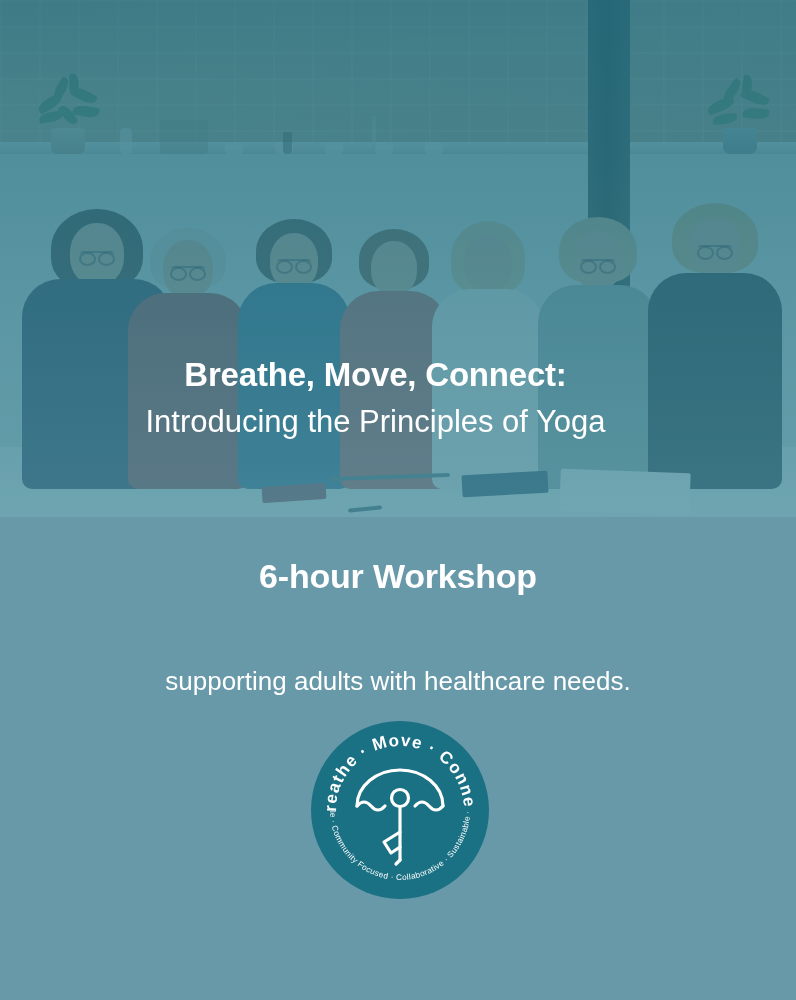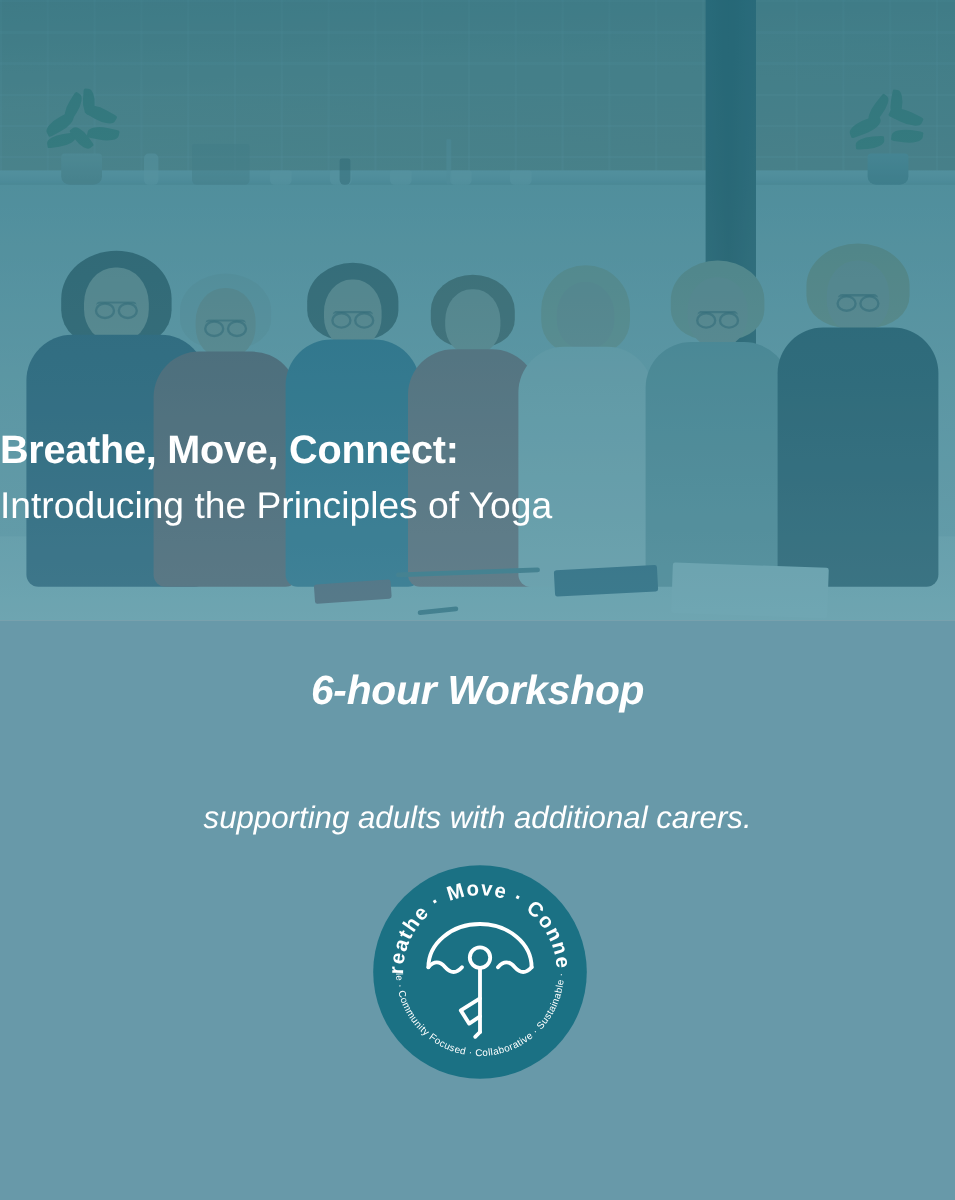--- a/index.html
+++ b/index.html
@@ -204,21 +204,21 @@
     inset: 0;
     background: rgba(70,140,158,0.28);
   }
 
   
   .title-block {
     position: absolute;
     left: 0;
     top: 356px;
     width: 751px;
-    text-align: left;
+    text-align: center;
     z-index: 6;
   }
   .title-main {
     color: #ffffff;
     font-size: 33px;
     font-weight: bold;
     letter-spacing: -0.2px;
     line-height: 1.18;
     margin: 0;
   }
@@ -232,21 +232,20 @@
 
   
   .lower-panel {
     position: absolute;
     left: 0;
     top: 517px;
     width: 796px;
     height: 483px;
     background: #6899a9;
     text-align: center;
-    font-style: italic;
   }
   .workshop-heading {
     margin: 0;
     padding-top: 40px;
     color: #ffffff;
     font-size: 34px;
     font-weight: bold;
     letter-spacing: -0.2px;
   }
   .workshop-desc {
@@ -383,21 +382,21 @@
 
   <div class="title-block">
     <h1 class="title-main">Breathe, Move, Connect:</h1>
     <p class="title-sub">Introducing the Principles of Yoga</p>
   </div>
 
   <div class="lower-panel">
     <h2 class="workshop-heading">6-hour Workshop</h2>
     <p class="workshop-desc">
       <br>
-      <span>supporting adults with additional carers.</span>
+      <span>supporting adults with healthcare needs.</span>
     </p>
   </div>
 
   <div class="logo-wrap">
     <svg class="logo-svg" viewBox="0 0 180 180">
       <defs>
         <path id="arcTop" d="M 26,90 A 64,64 0 0 1 154,90" fill="none"></path>
         <path id="arcBottom" d="M 20,90 A 70,70 0 0 0 160,90" fill="none"></path>
       </defs>
 

